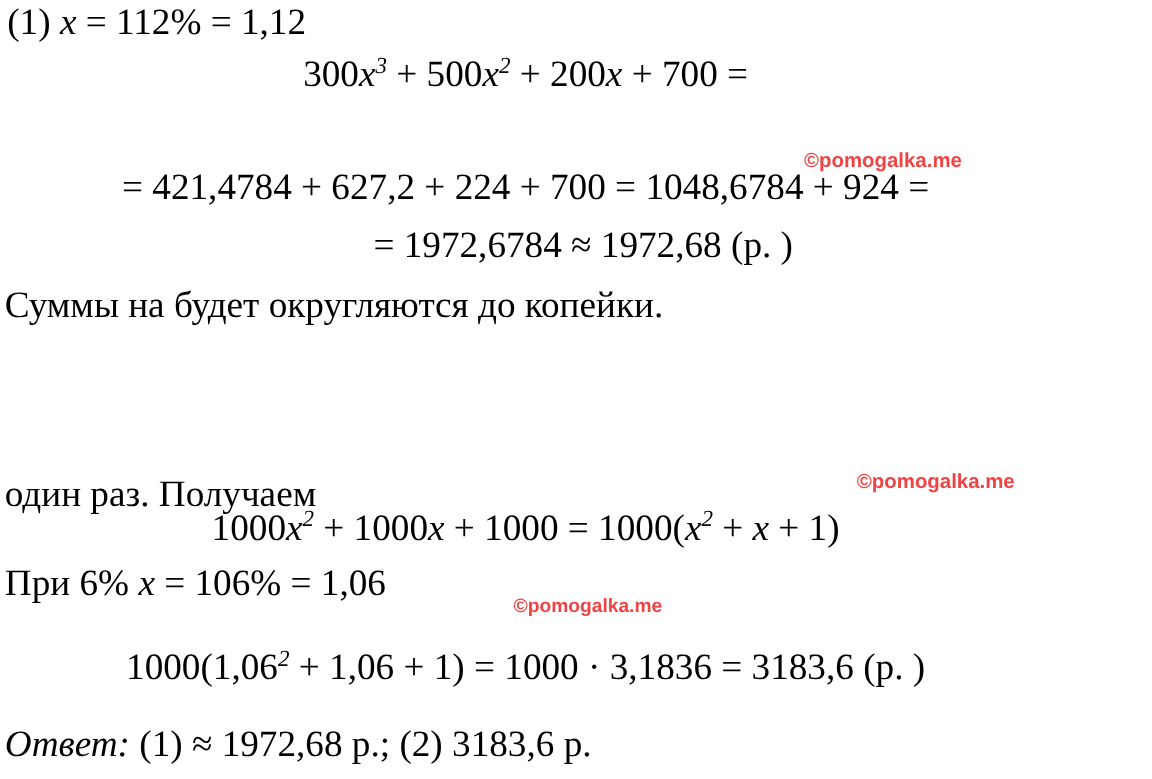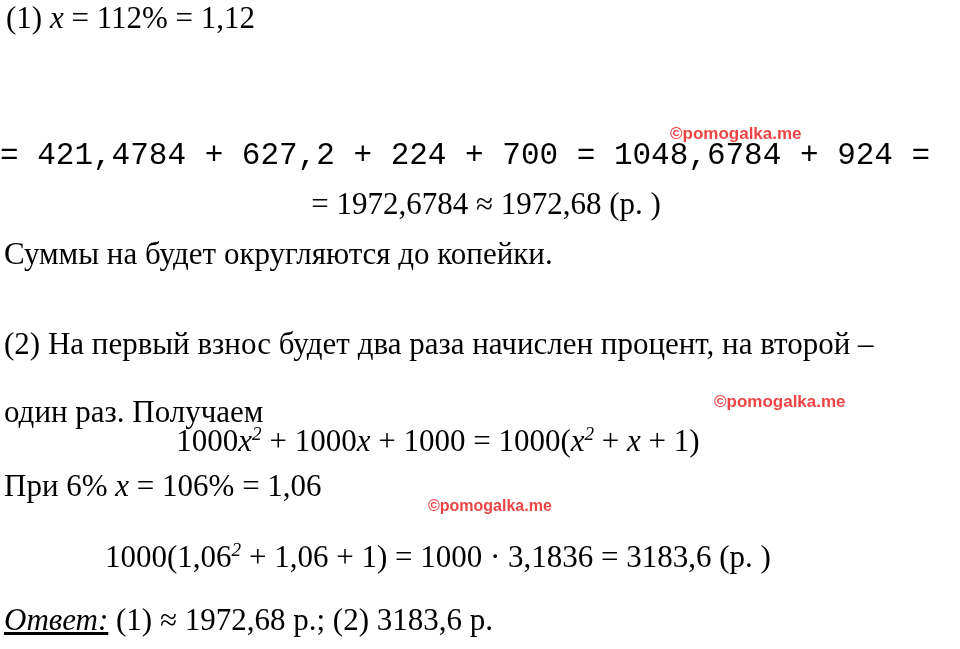--- a/index.html
+++ b/index.html
@@ -45,47 +45,48 @@
     font-weight: bold;
     color: #ef4444;
     font-size: 17px;
     white-space: nowrap;
   }
   .wm-small {
     font-size: 16px;
   }
   .ans-label {
     font-style: italic;
-    text-decoration: underline;
   }
 </style>
 </head>
 <body>
 
 <div class="page">
 
   <div class="line" style="left:6px; top:2px;">
     <span>(1)&nbsp;<span class="var">x</span> = 112% = 1,12</span>
   </div>
 
+  <div class="line centered" style="top:46px;">
+    <span>300<span class="var">x</span><sup>3</sup> + 500<span class="var">x</span><sup>2</sup> + 200<span class="var">x</span> + 700 =</span>
+  </div>
 
 
   <div class="watermark" style="left:670px; top:124px;">©pomogalka.me</div>
 
-  <div class="line centered" style="top:140px;font-family:Liberation Mono, monospace;">
+  <div class="line centered" style="top:140px;">
     <span>= 421,4784 + 627,2 + 224 + 700 = 1048,6784 + 924 =</span>
   </div>
 
   <div class="line centered" style="top:188px;padding-left:48px;">
     <span>= 1972,6784 ≈ 1972,68 (р. )</span>
   </div>
 
   <div class="line" style="left:4px; top:238px;">Суммы на будет округляются до копейки.</div>
 
-  <div class="line" style="left:4px; top:328px;">(2) На первый взнос будет два раза начислен процент, на второй –</div>
 
   <div class="line" style="left:4px; top:396px;text-align:center;">один раз. Получаем</div>
 
   <div class="watermark" style="left:714px; top:392px;">©pomogalka.me</div>
 
   <div class="line centered" style="top:424px;">
     <span>1000<span class="var">x</span><sup>2</sup> + 1000<span class="var">x</span> + 1000 = 1000(<span class="var">x</span><sup>2</sup> + <span class="var">x</span> + 1)</span>
   </div>
 
   <div class="line" style="left:4px; top:470px;">

